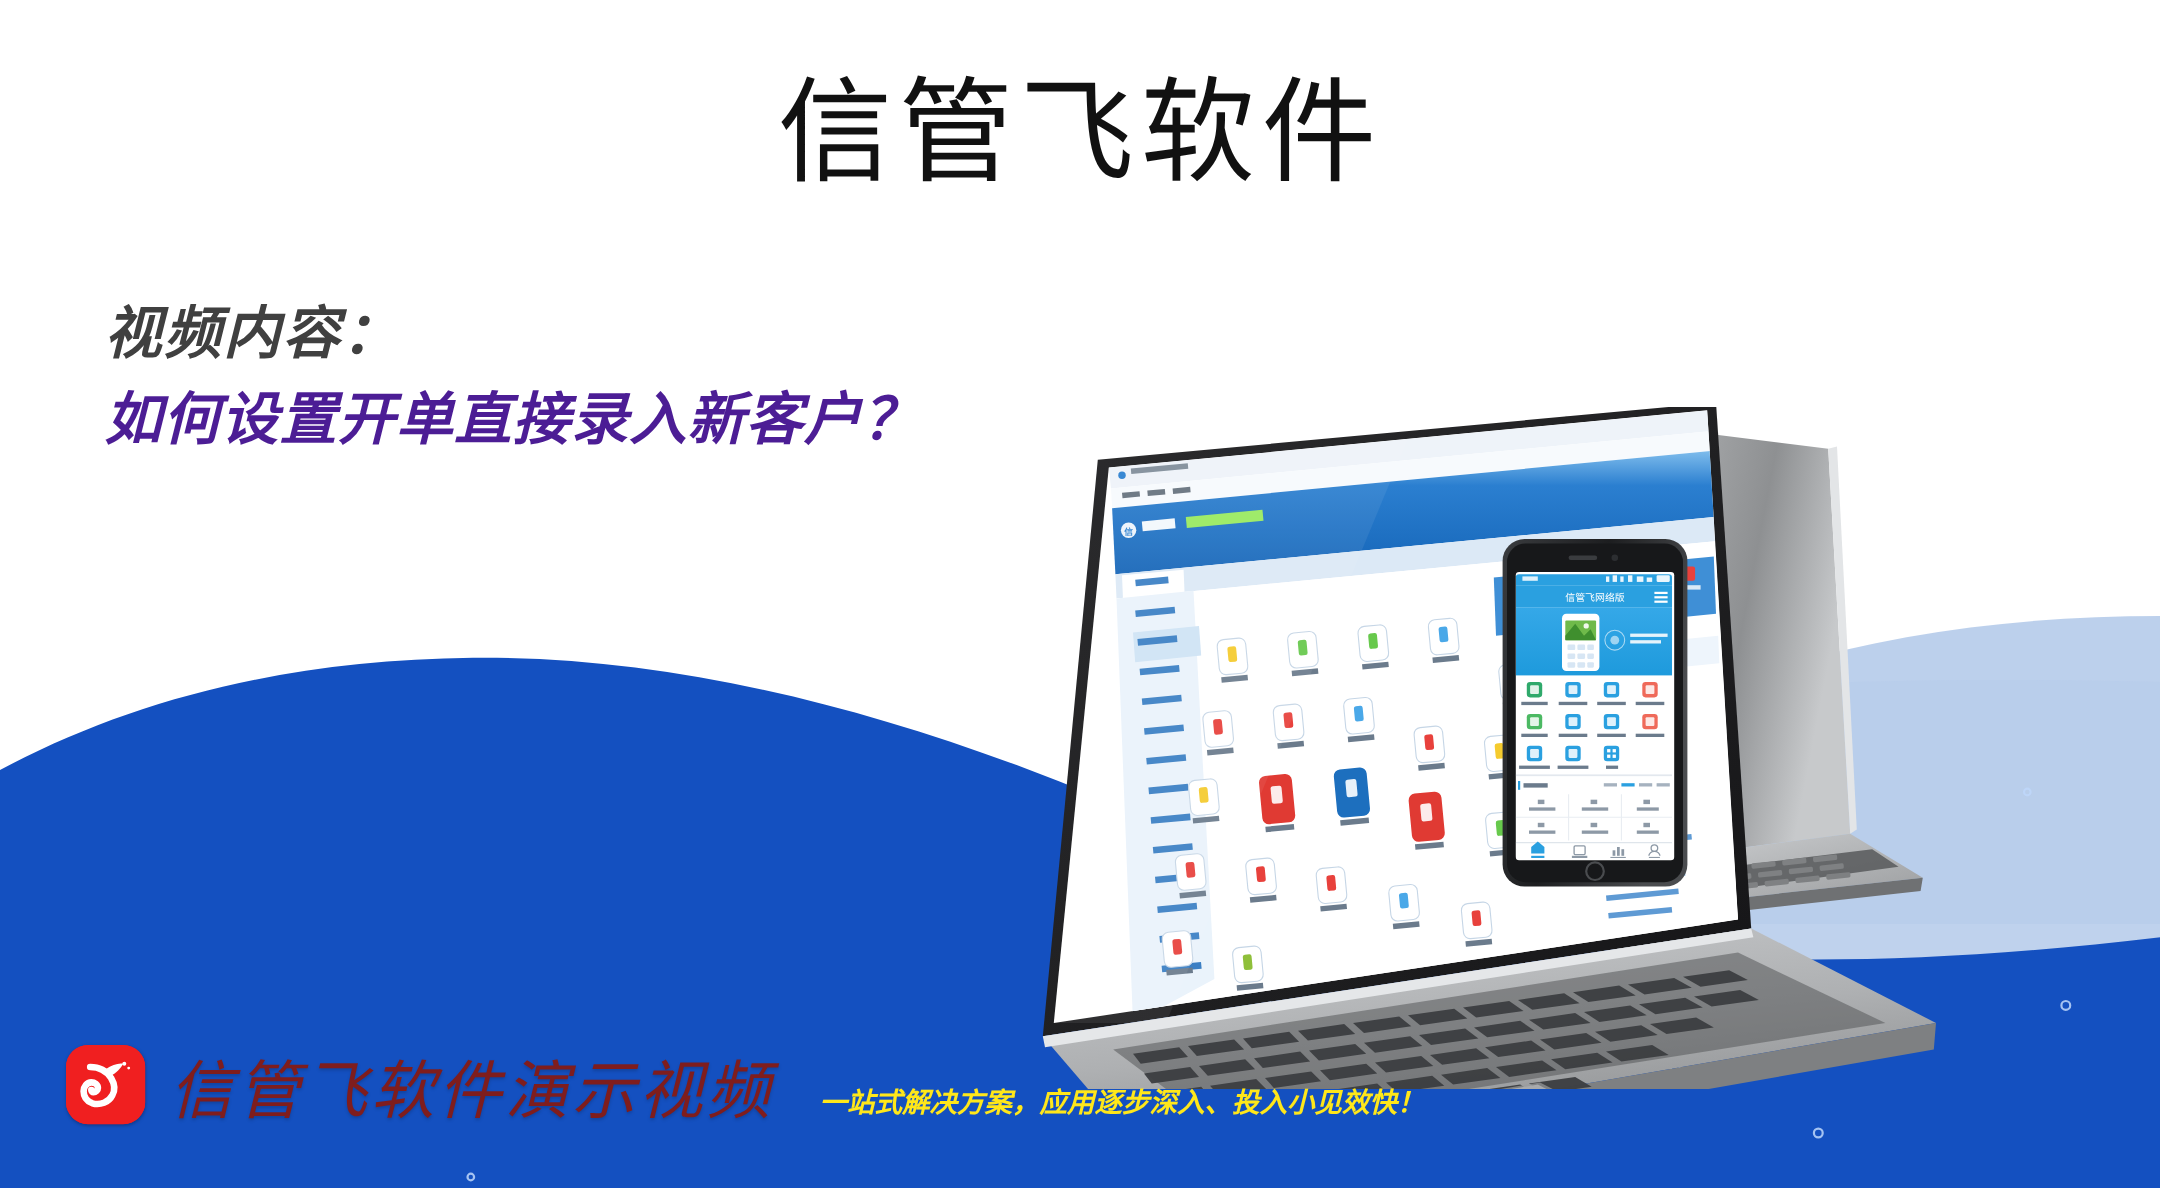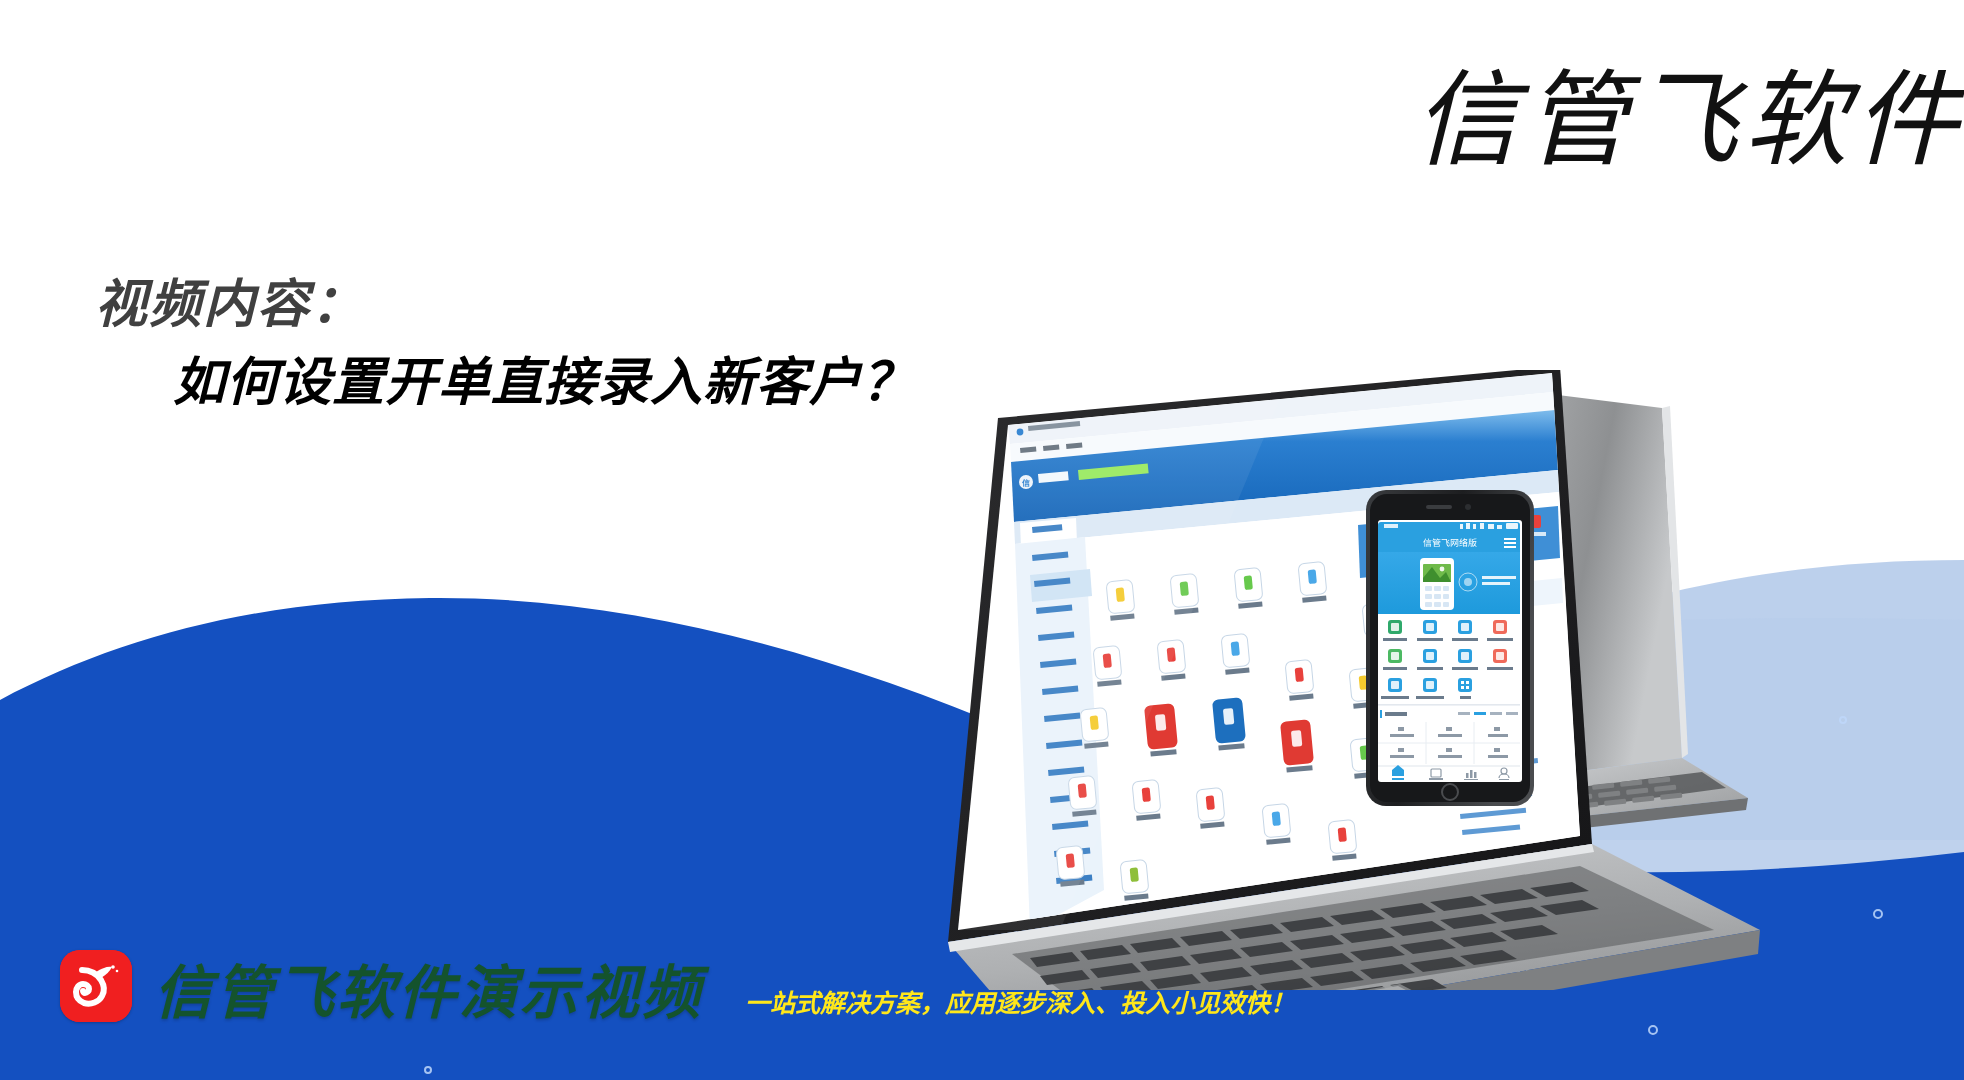--- a/index.html
+++ b/index.html
@@ -36,55 +36,53 @@
     background: transparent;
     border: 2px solid rgba(190, 215, 250, 0.85);
   }
 
   
   .main-title {
     position: absolute;
     top: 58px;
     left: 0;
     width: 1964px;
-    text-align: right;
+    text-align: center;
     font-family: "DejaVu Serif", "Liberation Serif", serif;
     font-size: 104px;
     line-height: 1.2;
     font-weight: 400;
     letter-spacing: 6px;
     color: #111111;
     white-space: nowrap;
-    font-style: italic;
   }
 
   .sub-block {
     position: absolute;
     left: 95px;
     top: 275px;
     color: #9a9a9a;
   }
   .sub-line1 {
     font-size: 52px;
     font-style: italic;
     font-weight: 700;
     letter-spacing: 2px;
     line-height: 1.15;
     color: #404040;
     white-space: nowrap;
   }
   .sub-line2 {
     margin-top: 18px;
-    margin-left: 78px;
     font-size: 52px;
     font-style: italic;
     font-weight: 700;
     letter-spacing: 1px;
     line-height: 1.15;
-    color: #000000;
+    color: #4c1d95;
     white-space: nowrap;
   }
 
   
   .devices {
     position: absolute;
     left: 880px;
     top: 370px;
     width: 1084px;
     height: 620px;
@@ -102,23 +100,23 @@
   .footer-logo {
     width: 72px; height: 72px;
     border-radius: 20px;
     background: #f01f20;
     position: relative;
     flex: 0 0 auto;
     box-shadow: 0 1px 3px rgba(0,0,0,.25);
   }
   .footer-brand {
     font-size: 58px;
-    font-weight: 700;
+    font-weight: 400;
     font-style: italic;
-    color: #14532d;
+    color: #7f1d1d;
     letter-spacing: 3px;
     line-height: 1;
     white-space: nowrap;
     text-shadow: 0 2px 3px rgba(0,0,0,0.18);
   }
   .footer-tagline {
     font-size: 25px;
     font-weight: 700;
     font-style: italic;
     color: #ffe71a;

